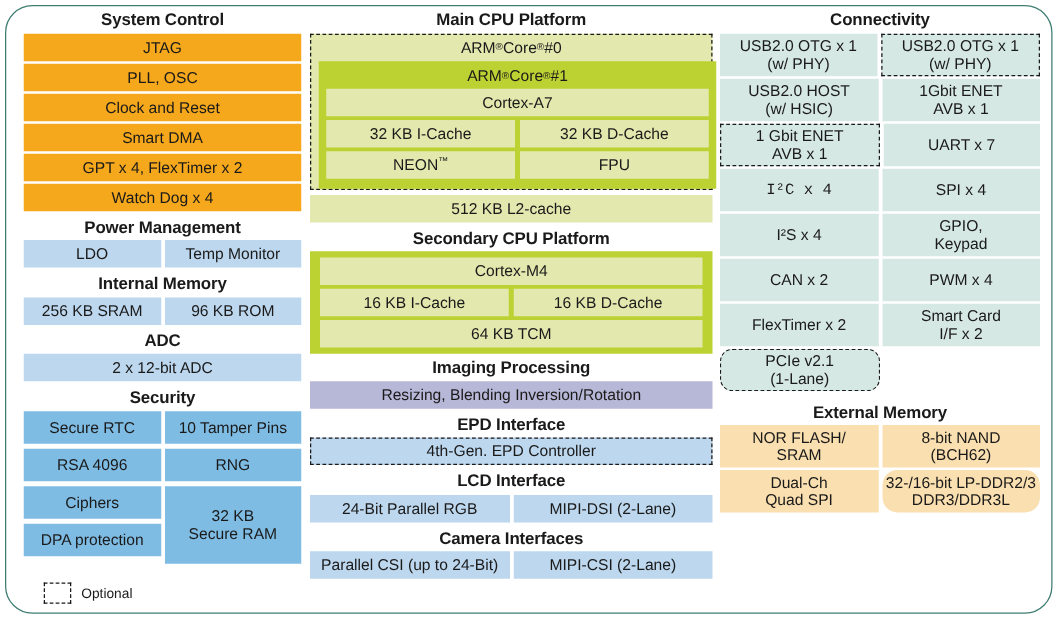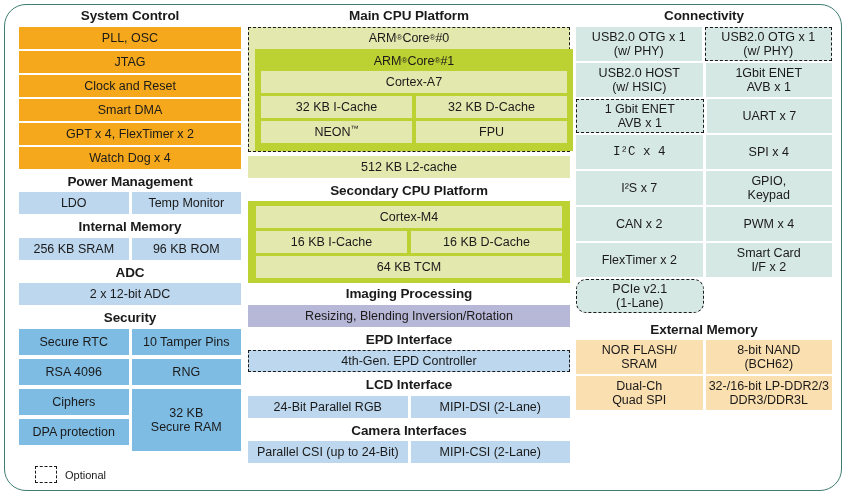--- a/index.html
+++ b/index.html
@@ -50,22 +50,22 @@
   .tall{height:62px;}
 </style>
 </head>
 <body>
 
 <div id="chip">
 
   <div class="col" id="colL">
 
     <div class="hdr">System Control</div>
+    <div class="box orange h22">JTAG</div>
     <div class="box orange h22">PLL, OSC</div>
-    <div class="box orange h22">JTAG</div>
     <div class="box orange h22">Clock and Reset</div>
     <div class="box orange h22">Smart DMA</div>
     <div class="box orange h22">GPT x 4, FlexTimer x 2</div>
     <div class="box orange h22">Watch Dog x 4</div>
 
     <div class="hdr">Power Management</div>
     <div class="row">
       <div class="box blue-l h22 half">LDO</div>
       <div class="box blue-l h22 half">Temp Monitor</div>
     </div>
@@ -167,21 +167,21 @@
         </div>
         <div class="row">
           <div class="box teal h34 dash teal-f" style="flex: 1 1 0%;">1 Gbit ENET<br>AVB x 1</div>
           <div class="box teal h34" style="flex: 1 1 0%;">UART x 7</div>
         </div>
         <div class="row">
           <div class="box teal h34" style="flex: 1 1 0%; font-family: Liberation Mono, monospace;">I²C x 4</div>
           <div class="box teal h34" style="flex: 1 1 0%;">SPI x 4</div>
         </div>
         <div class="row">
-          <div class="box teal h34" style="flex: 1 1 0%;">I²S x 7</div>
+          <div class="box teal h34" style="flex: 1 1 0%;">I²S x 4</div>
           <div class="box teal h34" style="flex: 1 1 0%;">GPIO,<br>Keypad</div>
         </div>
         <div class="row">
           <div class="box teal h34" style="flex: 1 1 0%;">CAN x 2</div>
           <div class="box teal h34" style="flex: 1 1 0%;">PWM x 4</div>
         </div>
         <div class="row">
           <div class="box teal h34" style="flex: 1 1 0%;">FlexTimer x 2</div>
           <div class="box teal h34" style="flex: 1 1 0%;">Smart Card<br>I/F x 2</div>
         </div>
@@ -192,21 +192,21 @@
       </div>
 
     <div class="hdr" style="padding-top:8px;">External Memory</div>
     <div id="extmem">
         <div class="row">
           <div class="box peach h34" style="flex: 1 1 0%;">NOR FLASH/<br>SRAM</div>
           <div class="box peach h34" style="flex: 1 1 0%;">8-bit NAND<br>(BCH62)</div>
         </div>
         <div class="row">
           <div class="box peach h34" style="flex: 1 1 0%;">Dual-Ch<br>Quad SPI</div>
-          <div class="box peach h34" style="flex: 1 1 0%;">32-/16-bit LP-DDR2/3<br>DDR3/DDR3L</div>
+          <div class="box peach h34" style="flex: 1 1 0%; border-radius: 12px;">32-/16-bit LP-DDR2/3<br>DDR3/DDR3L</div>
         </div>
       </div>
   </div>
 
   <div class="legend">
     <div class="sw"></div>
     <span>Optional</span>
   </div>
 </div>
 

